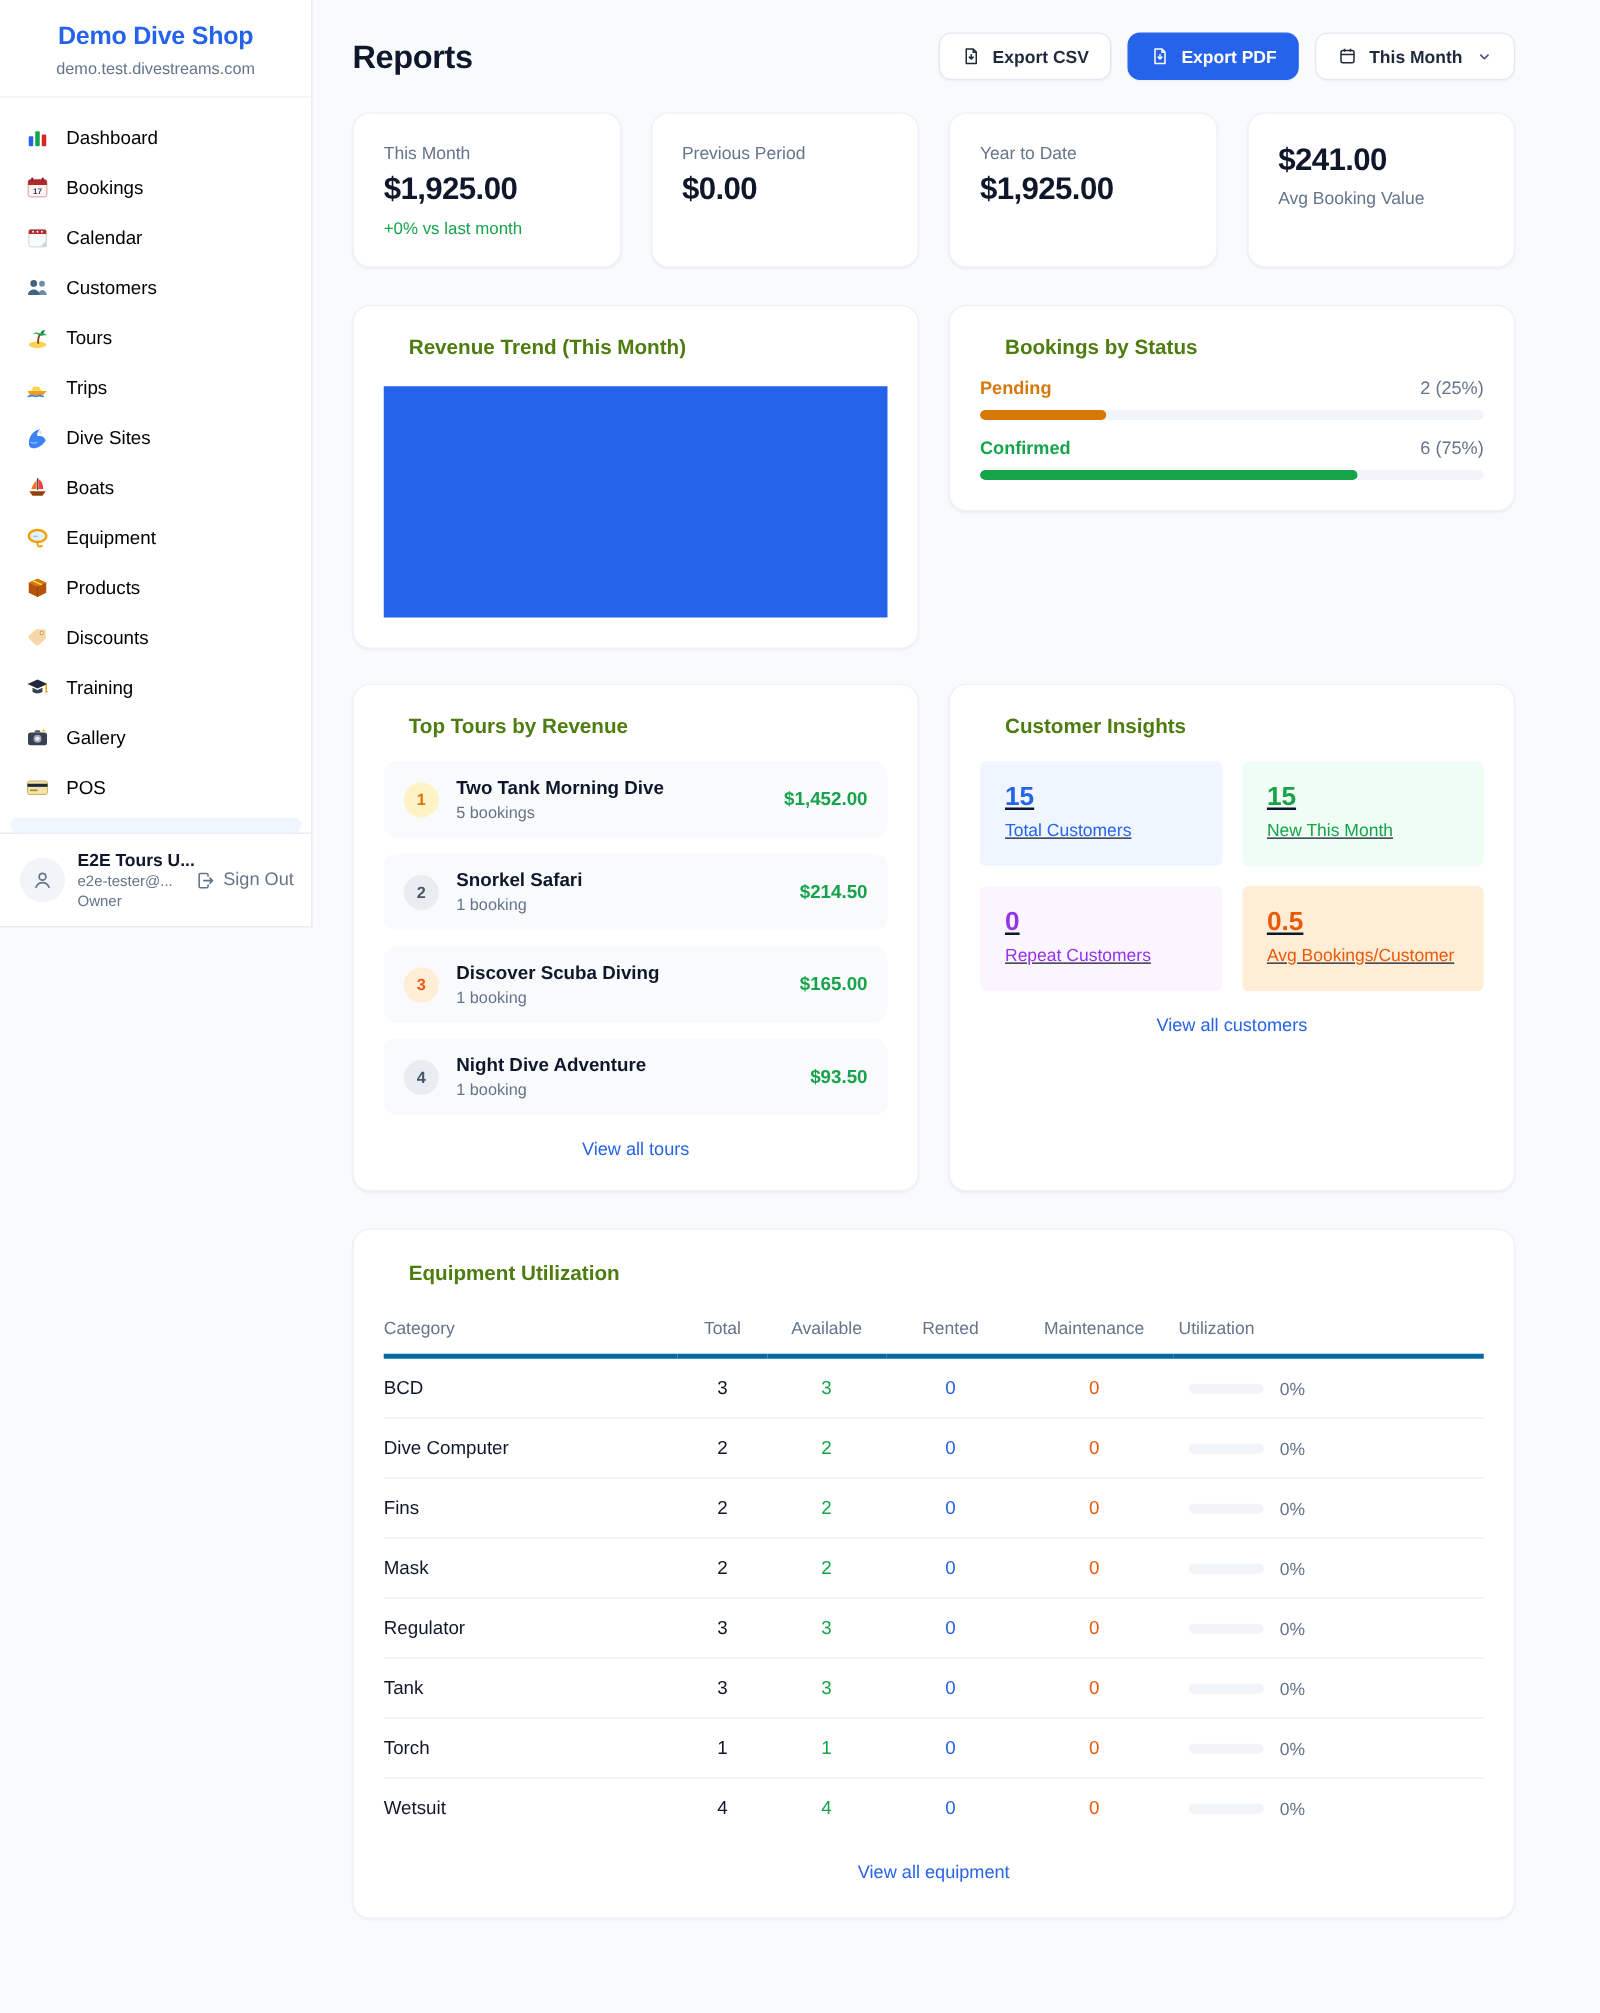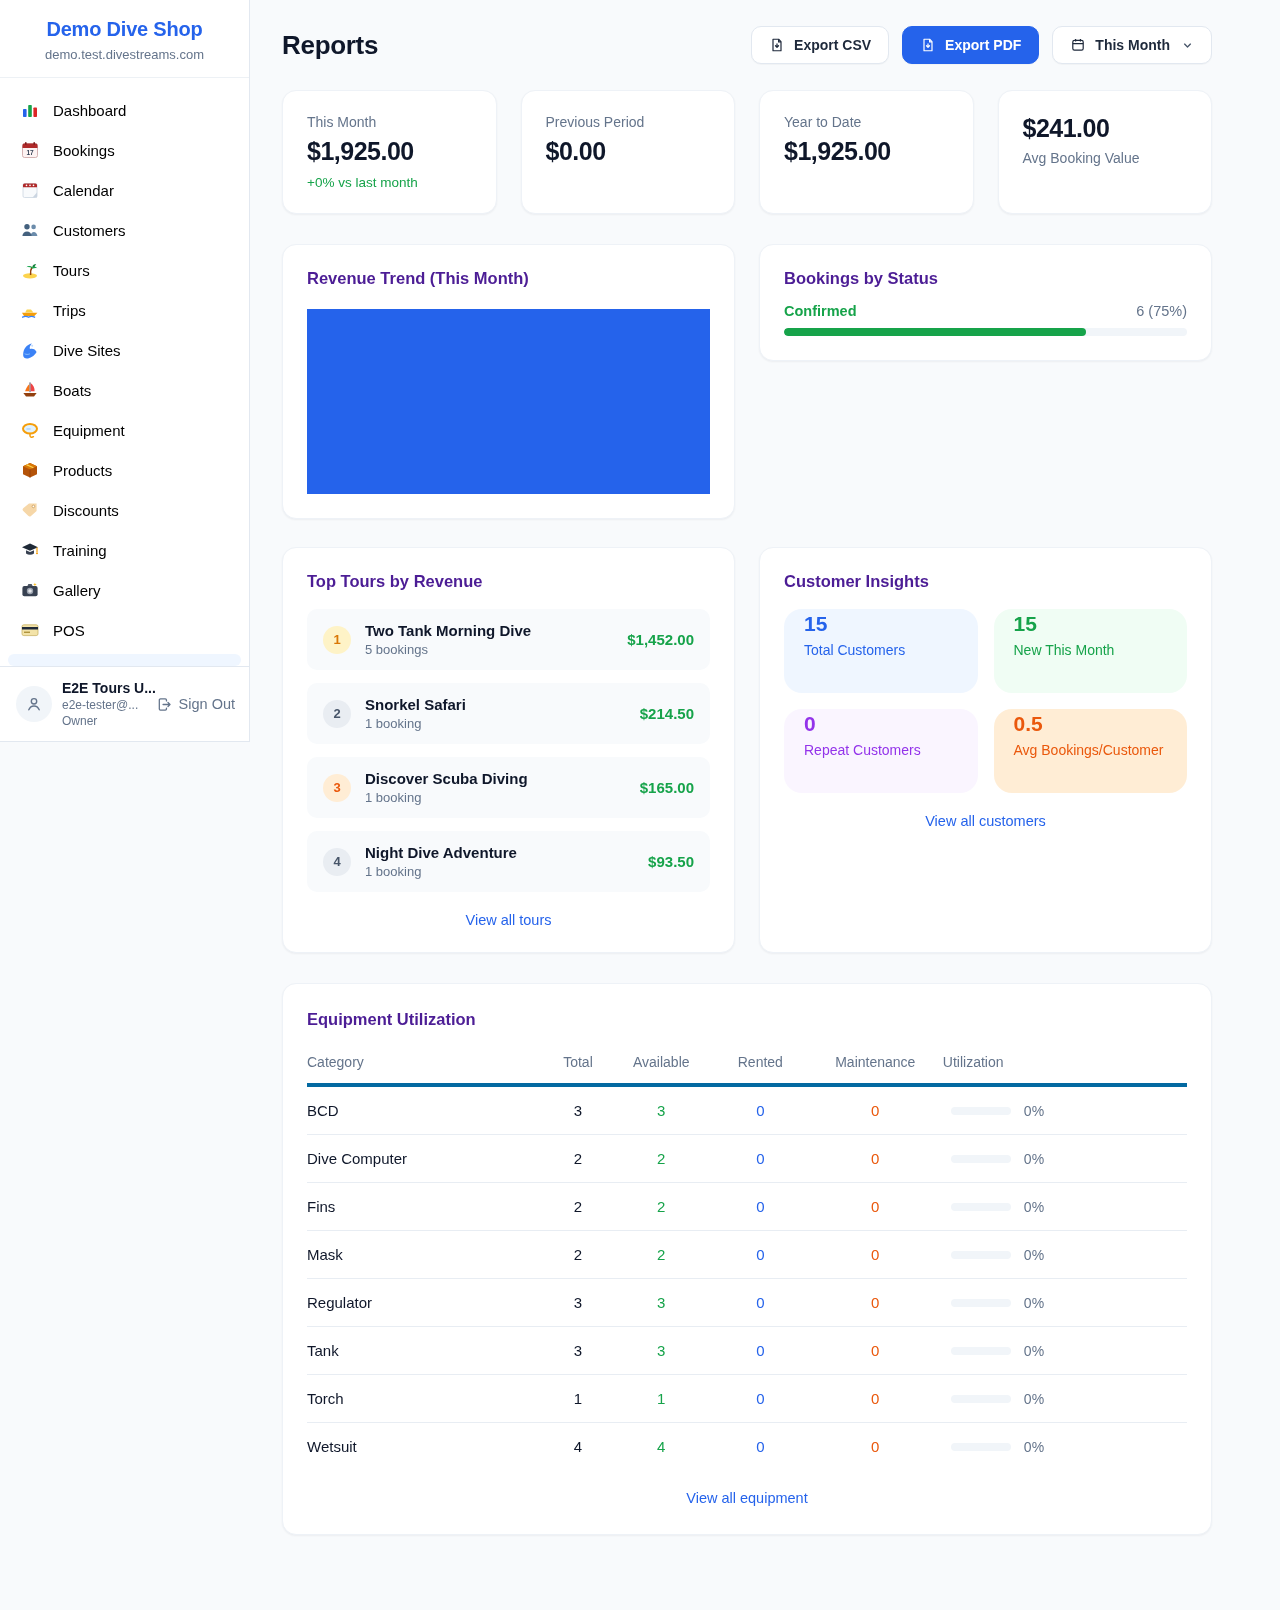--- a/index.html
+++ b/index.html
@@ -60,21 +60,21 @@
   }
   .btn svg { width:16px; height:16px; }
   .btn-primary { background:#2563eb; border-color:#2563eb; color:#fff; }
   .btn .chev { width:13px; height:13px; color:#475569; margin-left:2px; }
 
   .card {
     background:#fff; border:1px solid #eef2f7; border-radius:14px;
     box-shadow:0 1px 2px rgba(15,23,42,.05);
   }
   .card-pad { padding:24px; }
-  .card-title { font-size:16.5px; font-weight:700; color:#4c1d95; }
+  .card-title { font-size:16.5px; font-weight:700; color:#4d7c0f;margin-left:20px; }
 
   
   .stats { display:grid; grid-template-columns:repeat(4,1fr); gap:24px; }
   .stat-card { padding:23px 24px; min-height:123px; }
   .stat-label { font-size:14px; color:#64748b; }
   .stat-value { font-size:25px; font-weight:800; letter-spacing:-0.5px; margin-top:7px; }
   .stat-delta { font-size:13.5px; color:#16a34a; margin-top:9px; }
   .stat-card.flipped .stat-value { margin-top:0; }
   .stat-card.flipped .stat-label { margin-top:7px; }
 
@@ -102,21 +102,21 @@
   }
   .tour-info { flex:1; min-width:0; }
   .tour-name { font-size:15px; font-weight:700; }
   .tour-bookings { font-size:13px; color:#64748b; margin-top:3px; }
   .tour-revenue { font-size:15px; font-weight:700; color:#16a34a; }
   .view-link {
     display:block; text-align:center; color:#2563eb; font-size:14.5px;
     margin-top:20px; cursor:pointer; text-decoration:none;
   }
   .insights-grid { display:grid; grid-template-columns:1fr 1fr; gap:16px; margin-top:18px; }
-  .insight-tile { border-radius:18px; padding:3px 20px; min-height:84px; }
+  .insight-tile { border-radius:5px; padding:17px 20px; min-height:84px;text-decoration:underline; }
   .insight-value { font-size:21px; font-weight:800; }
   .insight-label { font-size:14px; margin-top:6px; }
 
   
   .equip-section { margin-top:30px; }
   .equip-card { padding:26px 24px 28px; }
   table { width:100%; border-collapse:collapse; margin-top:15px; }
   th {
     font-size:14px; color:#64748b; font-weight:400; text-align:center;
     padding:10px 8px 13px; border-bottom:4px solid #0369a1;
@@ -381,20 +381,29 @@
     <section class="row2">
       <div class="card card-pad">
         <div class="card-title">Revenue Trend (This Month)</div>
         <div class="chart-block" id="revenue-chart" style="background: rgb(37, 99, 235);"></div>
       </div>
       <div class="card card-pad">
         <div class="card-title">Bookings by Status</div>
         <div id="status-rows">
             <div class="status-row">
               <div class="status-top">
+                <span class="status-label" style="color: rgb(217, 119, 6);">Pending</span>
+                <span class="status-count">2 (25%)</span>
+              </div>
+              <div class="bar-track">
+                <div class="bar-fill" style="width: 25%; background: rgb(217, 119, 6);"></div>
+              </div>
+            </div>
+            <div class="status-row">
+              <div class="status-top">
                 <span class="status-label" style="color: rgb(22, 163, 74);">Confirmed</span>
                 <span class="status-count">6 (75%)</span>
               </div>
               <div class="bar-track">
                 <div class="bar-fill" style="width: 75%; background: rgb(22, 163, 74);"></div>
               </div>
             </div>
           </div>
       </div>
     </section>

